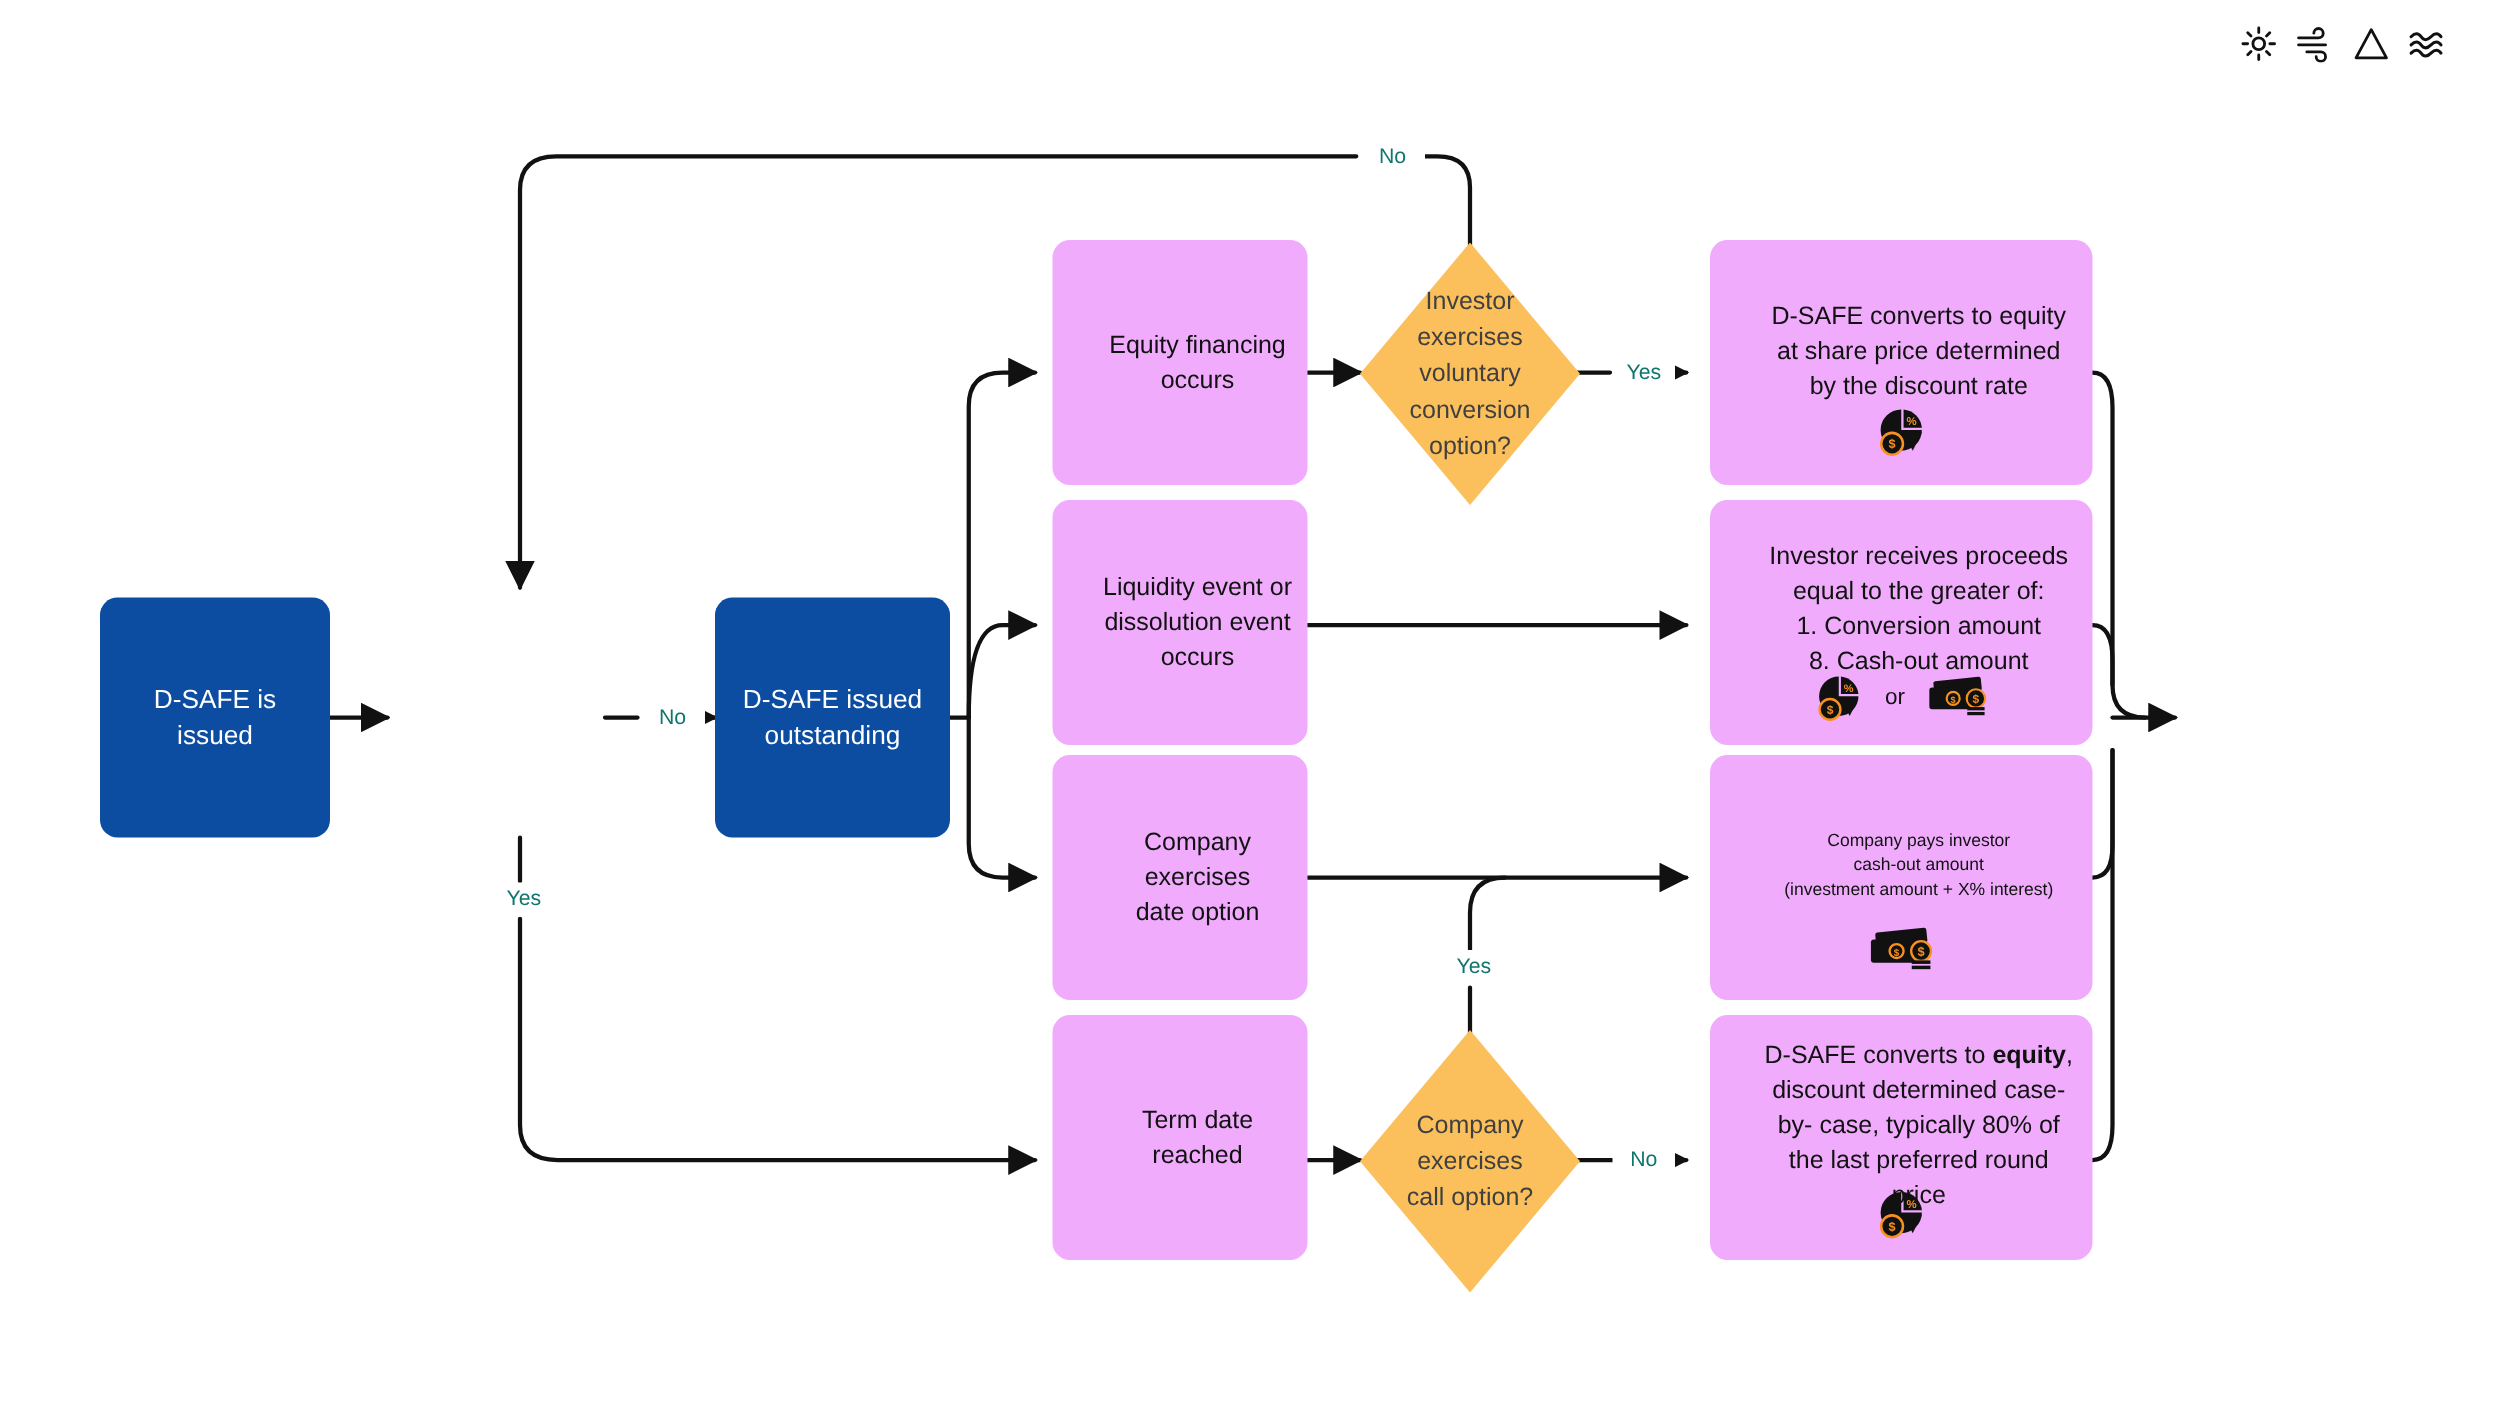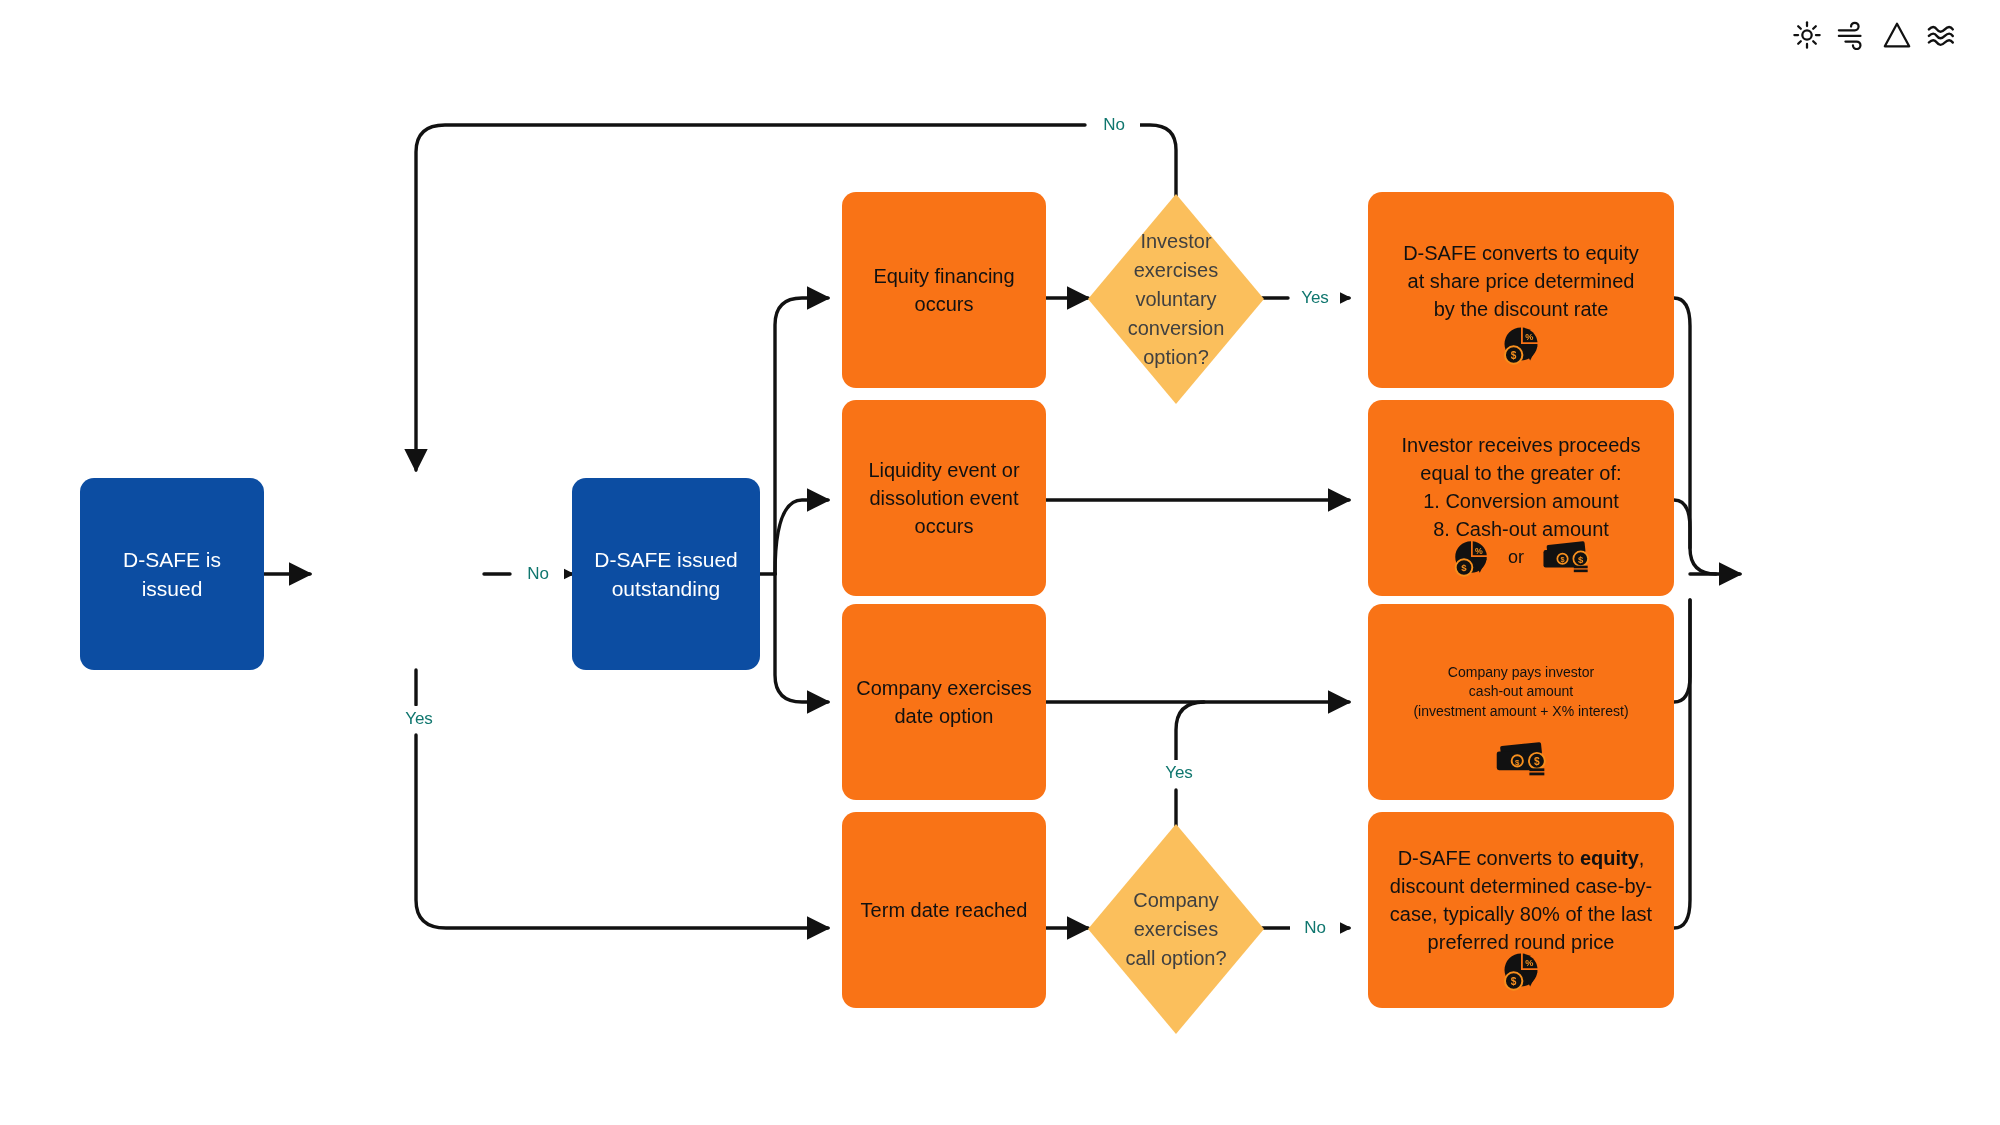--- a/index.html
+++ b/index.html
@@ -8,21 +8,21 @@
     font-family:"Liberation Sans", sans-serif;
     color:#111111;
   }
   #canvas{position:absolute;left:0;top:0;width:2000px;height:1125px;}
   svg.edges{position:absolute;left:0;top:0;width:2000px;height:1125px;pointer-events:none;}
 
   .node{position:absolute;box-sizing:border-box;display:flex;align-items:center;justify-content:center;}
 
   .box{border-radius:14px;}
   .box.blue{background:#0C4DA2;color:#ffffff;}
-  .box.orange{background:#f97316;color:#111111;}
+  .box.orange{background:#f0abfc;color:#111111;padding-left:28px;}
 
   .node .label{
     text-align:center;line-height:1.40;padding:0 12px;
     white-space:pre-line;
   }
   .box.blue .label{font-size:21px;padding-left:12px;}
   .box.orange .label{font-size:20px;}
 
   .diamond{background:transparent;}
   .diamond .shape{

